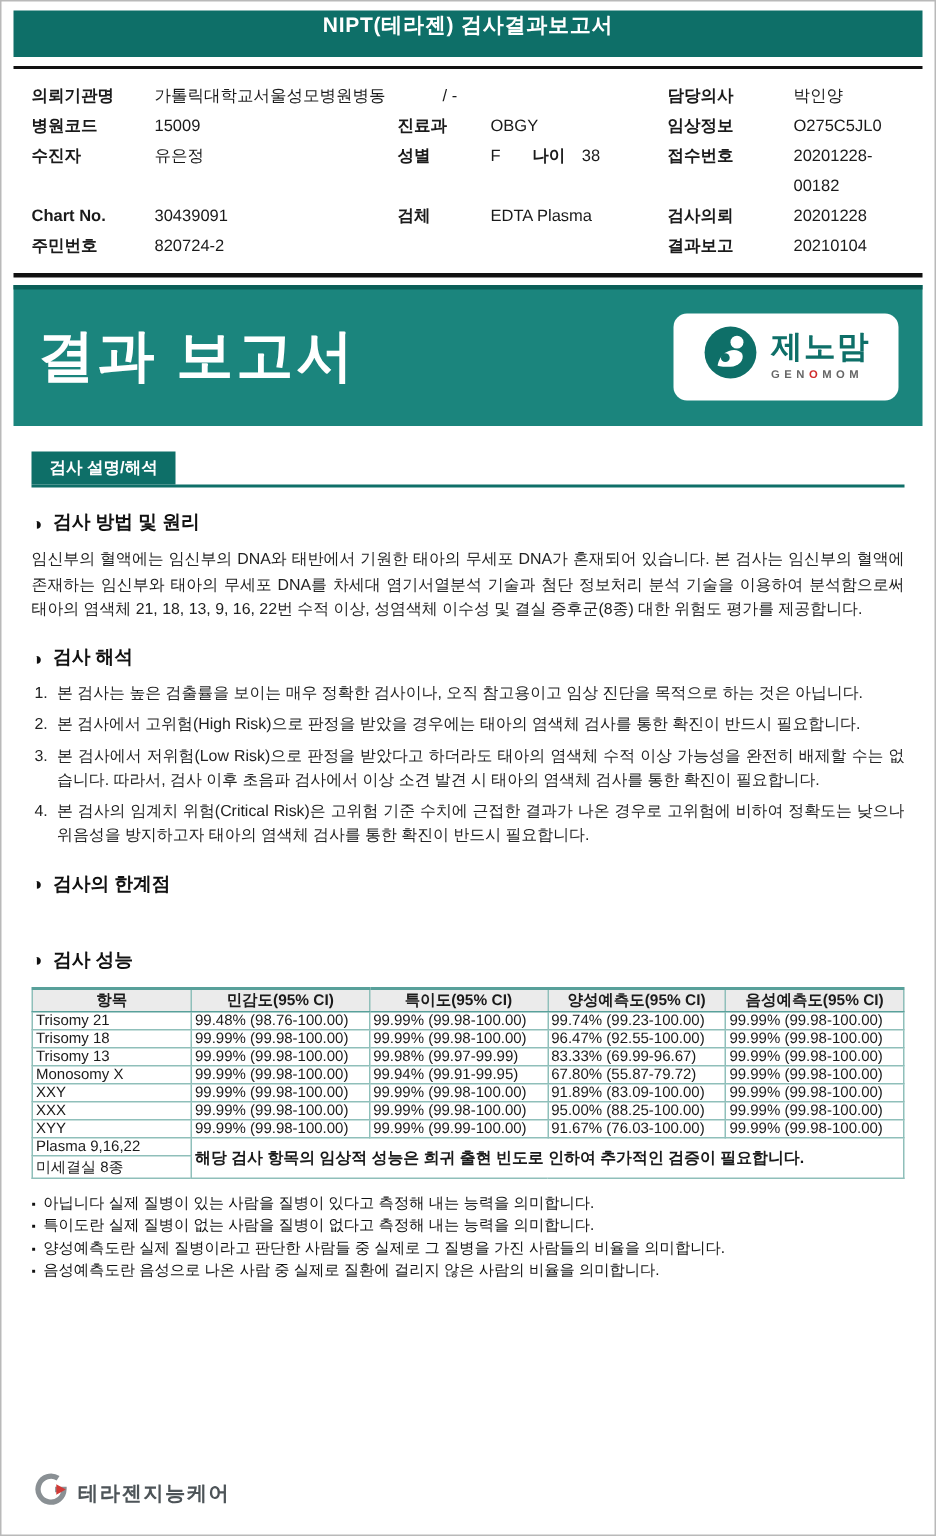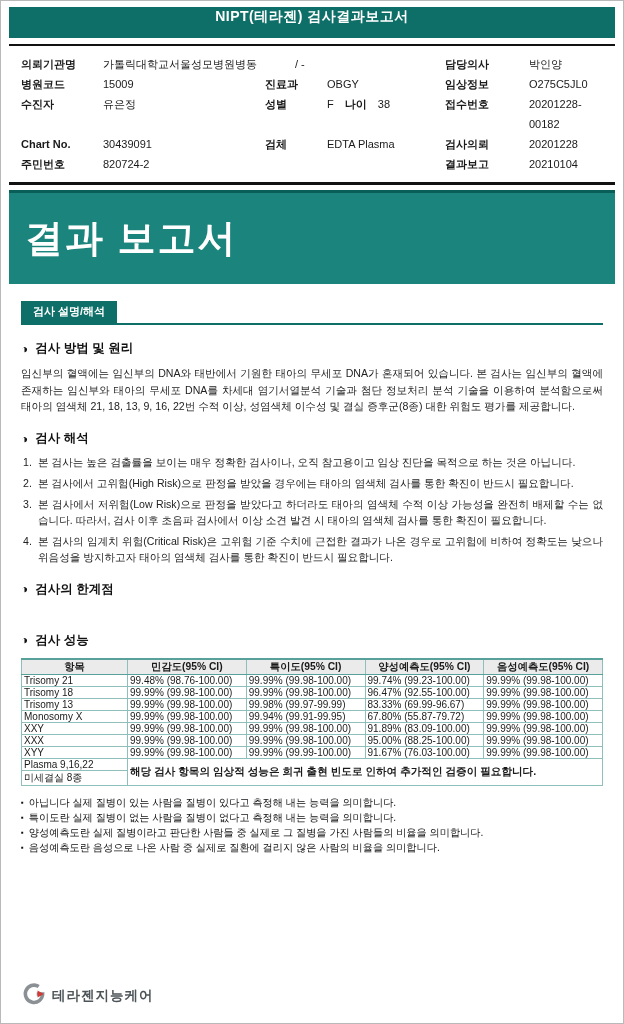--- a/index.html
+++ b/index.html
@@ -32,21 +32,21 @@
   .info-row { display:flex; align-items:flex-start; line-height:20px; font-size:11px; }
   .il  { width:82px;  font-weight:700; }
   .iv1 { width:162px; }
   .iv1-wide { width:342px; display:flex; align-items:baseline; }
   .iv1-wide .slash { margin-left:38px; }
   .il2 { width:62px;  font-weight:700; }
   .iv2 { width:118px; }
   .sp180 { width:180px; }
   .il3 { width:84px;  font-weight:700; }
   .iv3 { flex:1; }
-  .inline-lbl { font-weight:700; margin:0 8px 0 8px; }
+  .inline-lbl { font-weight:700; margin:0 8px 0 18px; }
   
   .banner {
     margin-top:5px;
     background:#1b857d;
     border-top:3px solid #0a5e58;
     height:94px;
     display:flex; align-items:center;
     padding:10px 16px 12px;
   }
   .banner-left { display:flex; align-items:flex-end; }
@@ -159,20 +159,34 @@
       <span class="iv1">820724-2</span>
       <span class="sp180"></span>
       <span class="il3">결과보고</span>
       <span class="iv3">20210104</span>
     </div>
   </div>
 
   <div class="banner">
     <div class="banner-left">
       <span class="banner-title">결과 보고서</span>
+    </div>
+    <div class="logo-box">
+      <span>
+        <svg width="38" height="38" viewBox="0 0 44 44">
+          <circle cx="22" cy="22" r="20" fill="#0e6f68"></circle>
+          <circle cx="27" cy="14" r="5" fill="#fff"></circle>
+          <path d="M12 32 C14 20 27 17 31 23 C33 28 28 33 22 33 C18 33 14 33 12 32 Z" fill="#fff"></path>
+          <circle cx="18" cy="26" r="3.4" fill="#0e6f68"></circle>
+        </svg>
+      </span>
+      <span class="logo-text">
+        <div class="logo-name">제노맘</div>
+        <div class="logo-sub"><span>GEN</span><span class="red">O</span><span>MOM</span></div>
+      </span>
     </div>
   </div>
 
   <div class="main">
 
     <div class="chip-row">
       <span class="chip">검사 설명/해석</span>
     </div>
 
     <div class="sec">

